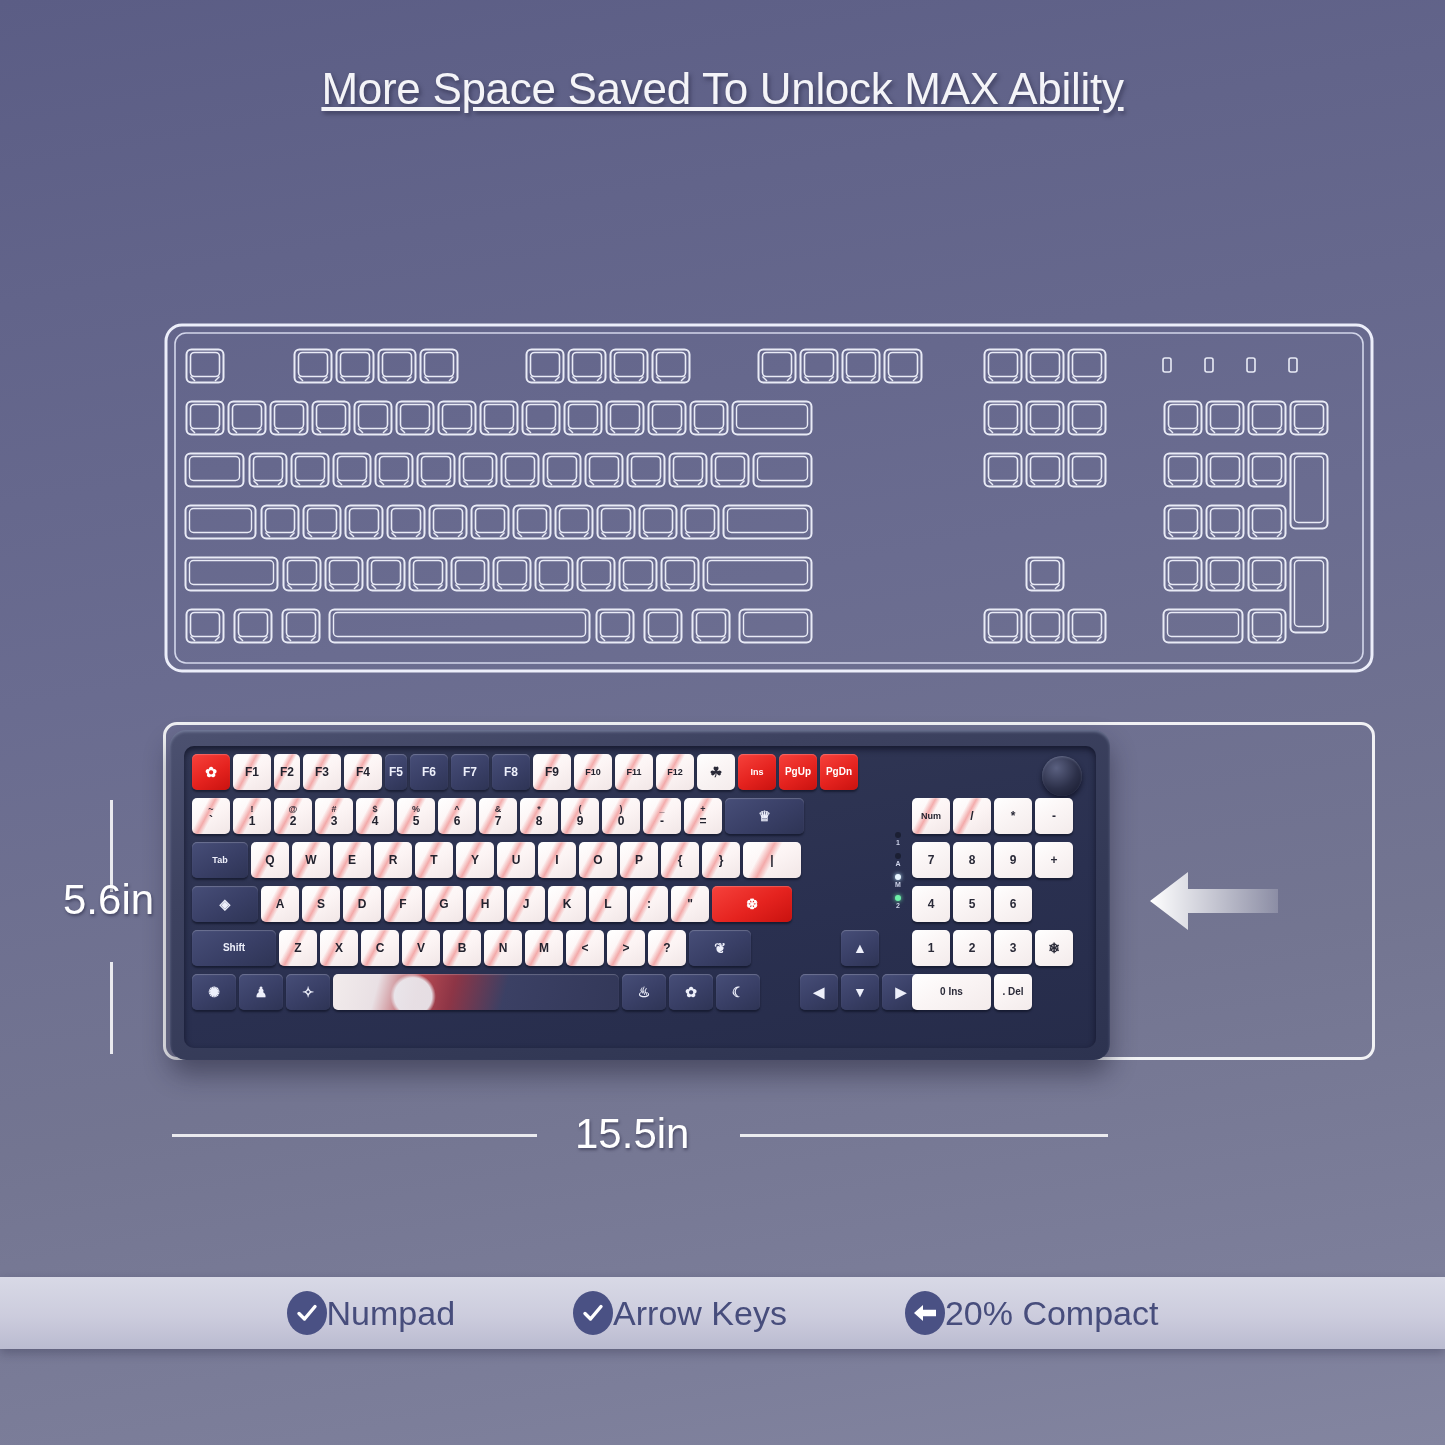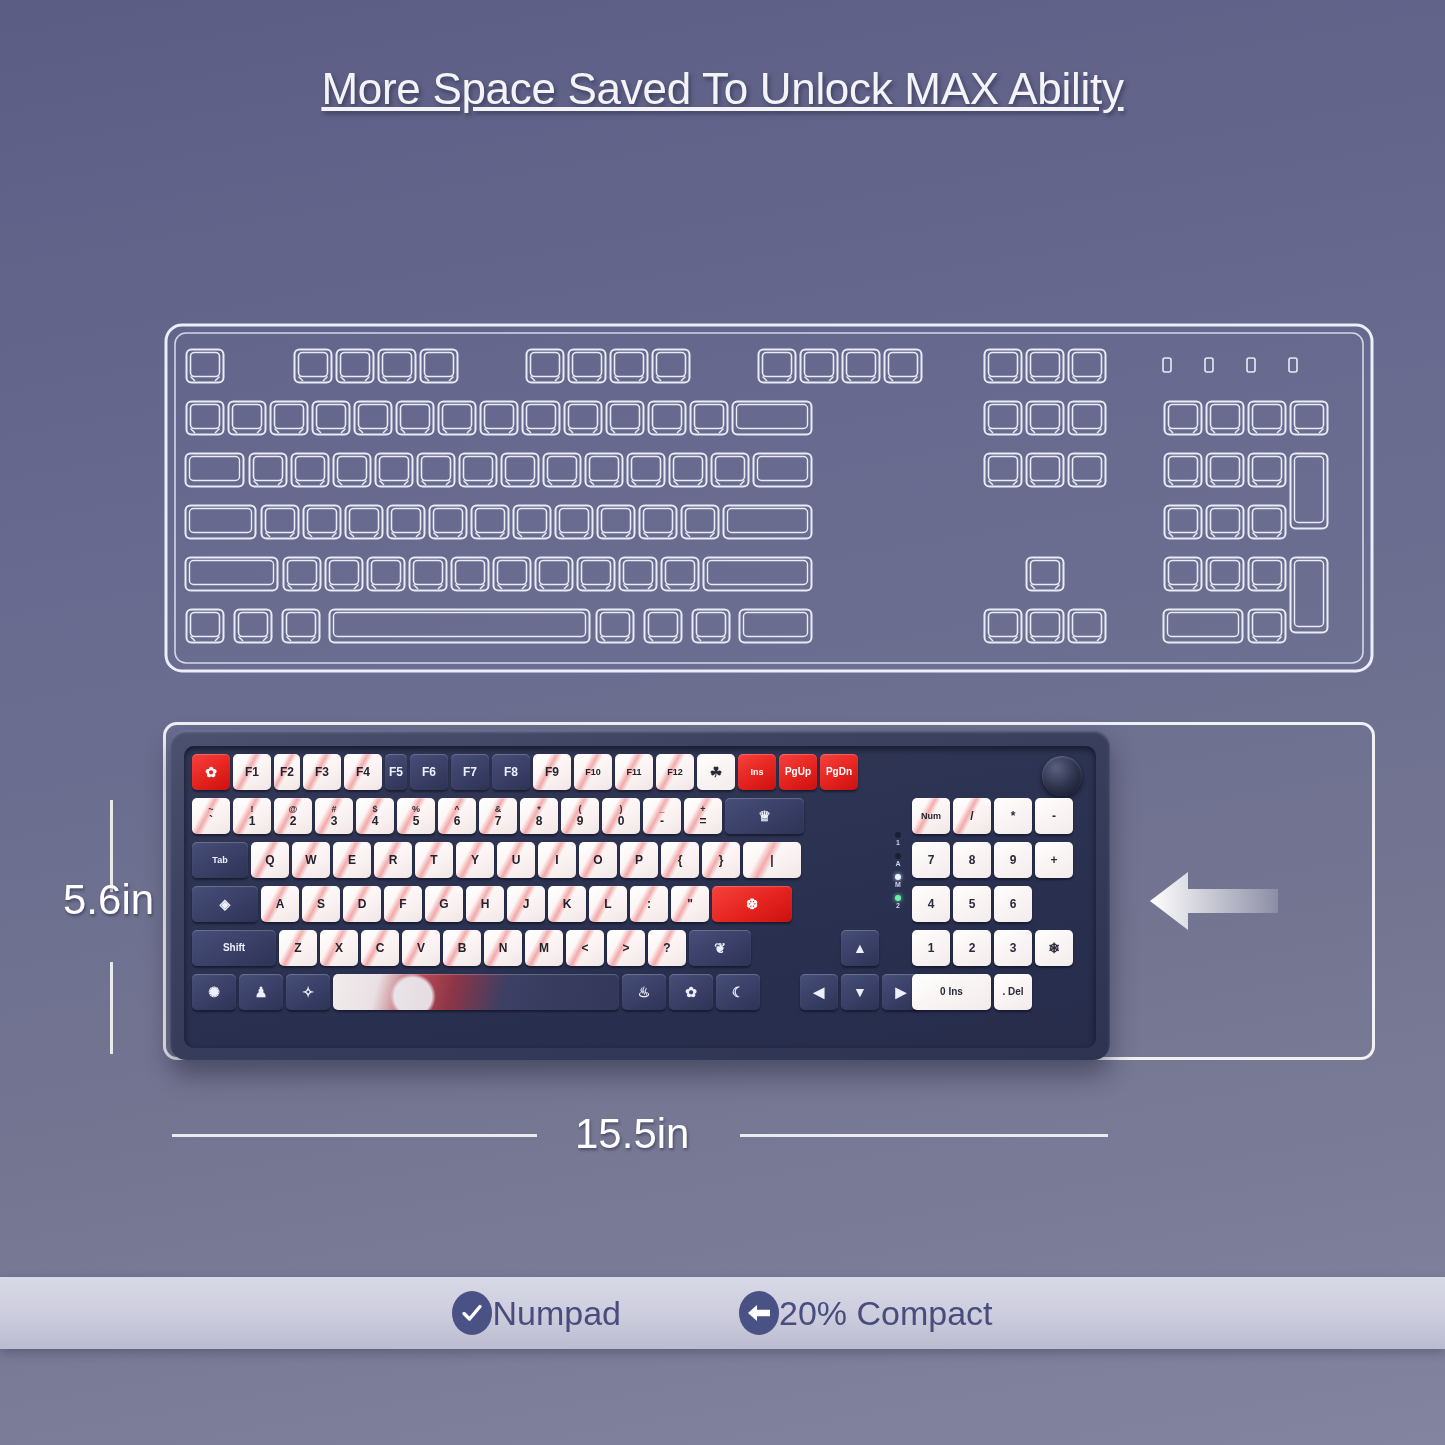--- a/index.html
+++ b/index.html
@@ -809,20 +809,28 @@
 
     <div class="feature">
       <div class="feature-icon">
         <svg width="24" height="24" viewBox="0 0 24 24" xmlns="http://www.w3.org/2000/svg">
           <path d="M4 12.5 L9.5 18 L20 5.5" fill="none" stroke="#ffffff" stroke-width="3.4" stroke-linecap="round" stroke-linejoin="round"></path>
         </svg>
       </div>
       <div class="feature-label">Numpad</div>
     </div>
 
+    <div class="feature">
+      <div class="feature-icon">
+        <svg width="24" height="24" viewBox="0 0 24 24" xmlns="http://www.w3.org/2000/svg">
+          <path d="M4 12.5 L9.5 18 L20 5.5" fill="none" stroke="#ffffff" stroke-width="3.4" stroke-linecap="round" stroke-linejoin="round"></path>
+        </svg>
+      </div>
+      <div class="feature-label">Arrow Keys</div>
+    </div>
 
     <div class="feature">
       <div class="feature-icon">
         <svg width="24" height="22" viewBox="0 0 24 22" xmlns="http://www.w3.org/2000/svg">
           <path d="M1 11 L10 3 L10 7.8 L23 7.8 L23 14.2 L10 14.2 L10 19 Z" fill="#ffffff"></path>
         </svg>
       </div>
       <div class="feature-label">20% Compact</div>
     </div>
 

